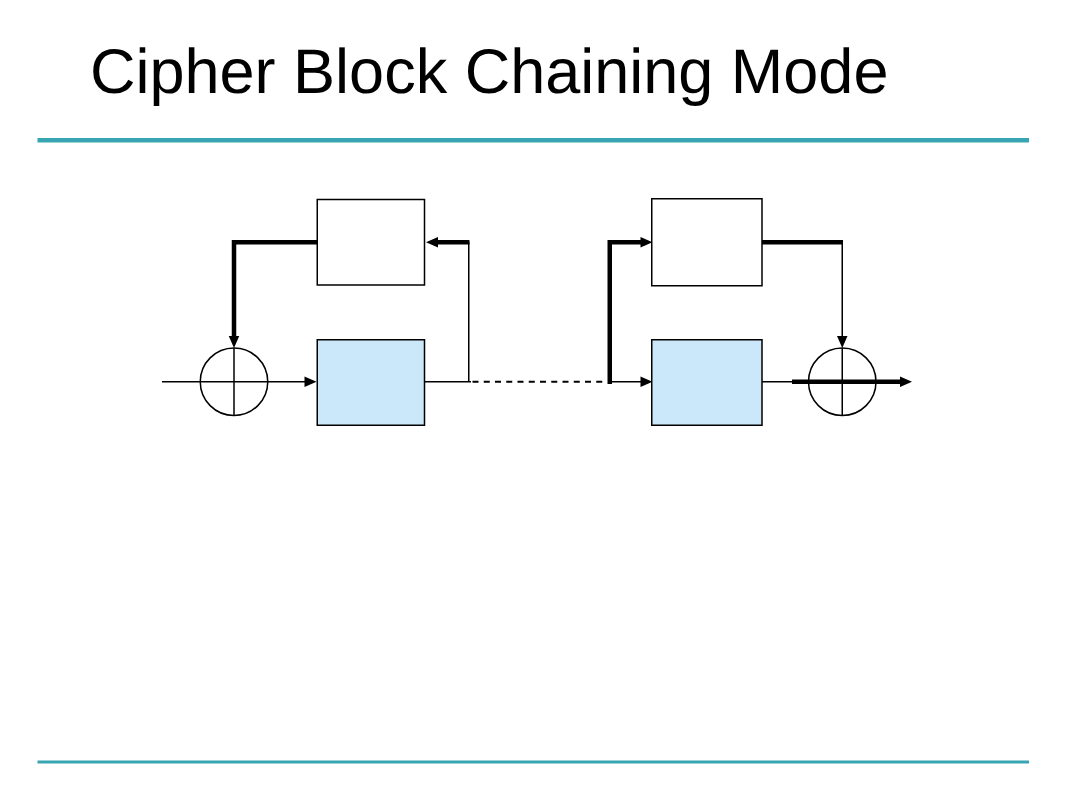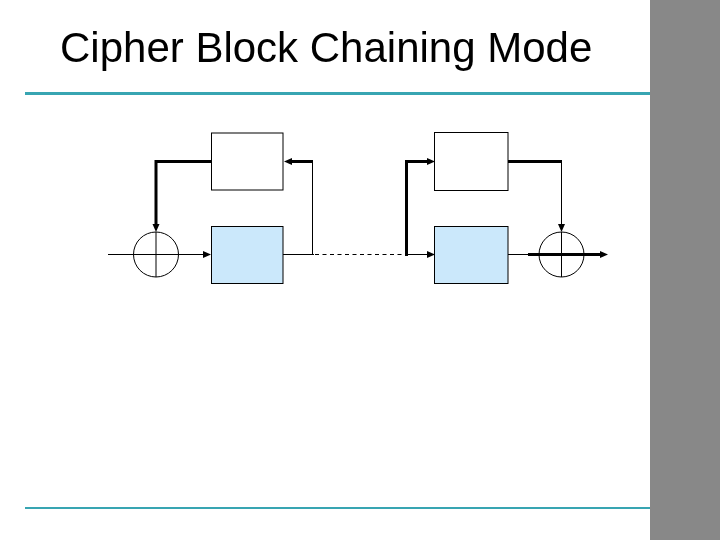--- a/index.html
+++ b/index.html
@@ -1,18 +1,18 @@
 <!DOCTYPE html>
 <html style="--background: #ffffff; --title-color: #000000; --accent-rule: #38a5b2; --block-fill: #cbe8fb; --diagram-line: #000000;"><head>
 <meta charset="utf-8">
 <style>
   html, body { margin: 0; padding: 0; background: #888; }
   .slide {
     position: relative;
-    width: 650px; height: 540px;
+    width: 720px; height: 540px;
     background: var(--background, #fff);
     overflow: hidden;
     font-family: "Liberation Sans", sans-serif;
   }
   .slide-title {
     position: absolute;
     left: 60px; top: 27px;
     font-size: 42px;
     line-height: 1;
     color: var(--title-color, #000);

